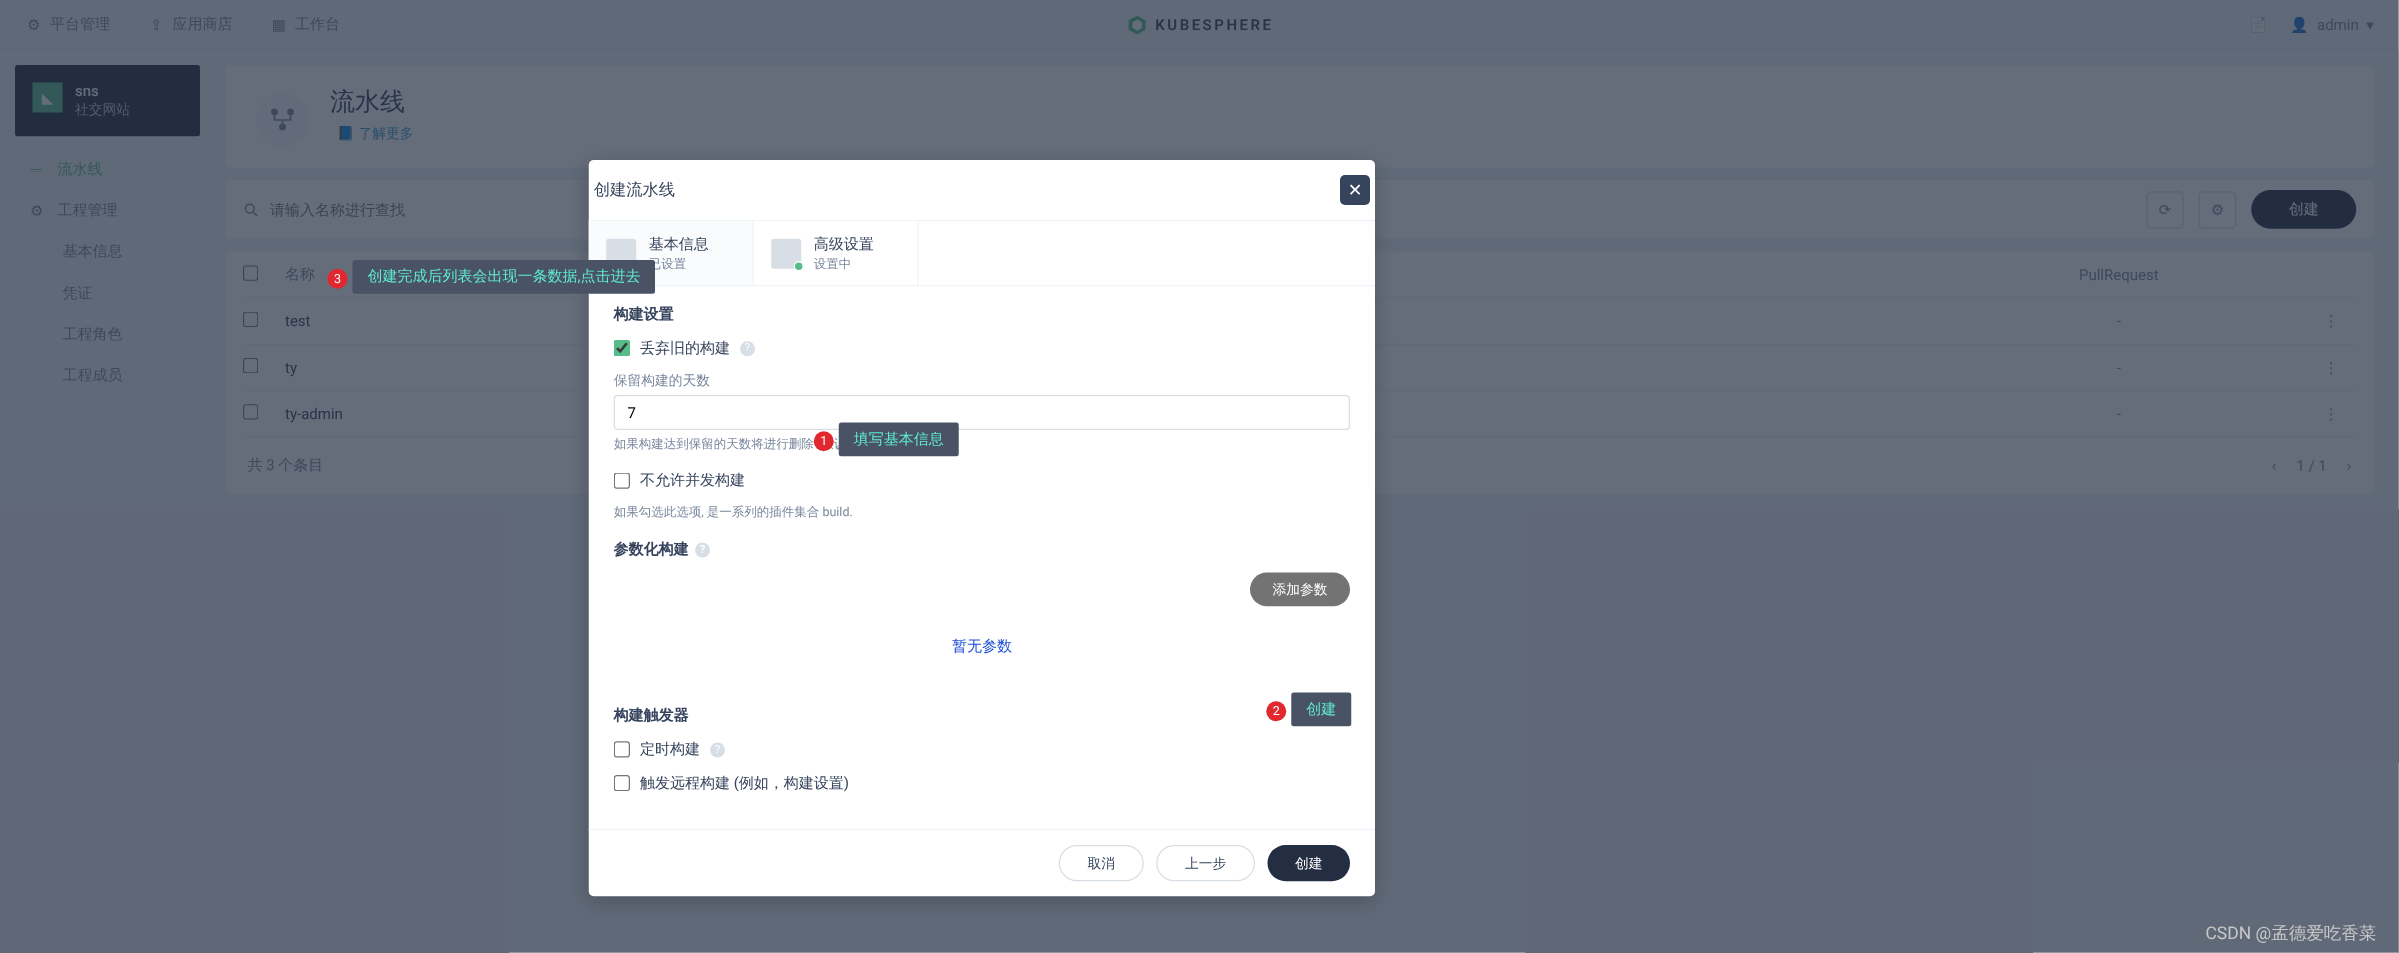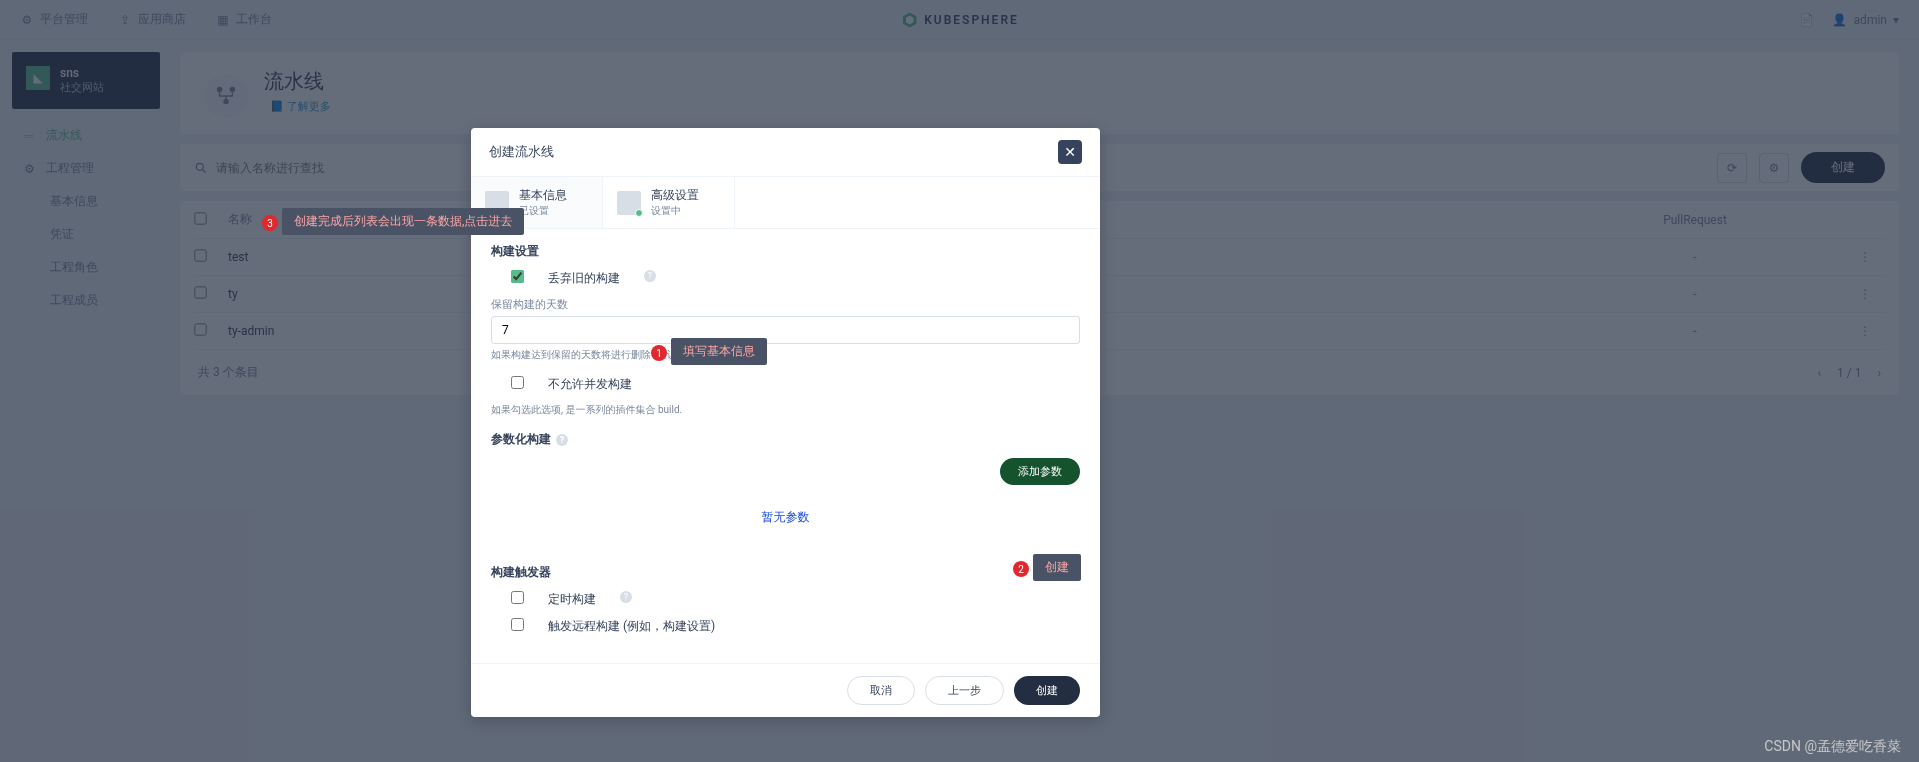--- a/index.html
+++ b/index.html
@@ -51,53 +51,53 @@
     .trow .chk input { transform: scale(0.95); }
     .trow .name-col { flex: 1; font-size: 12px; }
     .trow .pr-col { width: 300px; text-align: center; font-size: 12px; color: #79879c; }
     .trow .act-col { width: 40px; text-align: center; color: #79879c; cursor: pointer; }
     .paging { display: flex; justify-content: space-between; align-items: center; padding: 14px 4px; color: #79879c; font-size: 12px; }
     .paging .right { display: flex; gap: 16px; align-items: center; }
     
     
     .scrim { position: absolute; inset: 0; background: rgba(35,45,65,0.7); }
     .modal { position: absolute; top: 128px; left: 471px; width: 629px; background: #fff; border-radius: 4px; box-shadow: 0 4px 16px rgba(0,0,0,0.2); }
-    .modal-head { padding: 12px 18px; display: flex; justify-content: space-between; align-items: center; text-align: right; }
+    .modal-head { padding: 12px 4px; display: flex; justify-content: space-between; align-items: center; text-align: right; }
     .modal-head h3 { font-size: 13px; font-weight: 500; color: #36435c; }
     .close-btn { background: #36435c; color: #fff; width: 24px; height: 24px; border-radius: 4px; display: flex; align-items: center; justify-content: center; cursor: pointer; font-size: 14px; }
     .tabs { display: flex; border-top: 1px solid #eff4f9; border-bottom: 1px solid #eff4f9; }
     .tab { flex: 0 0 132px; padding: 10px 14px; display: flex; gap: 10px; align-items: center; border-right: 1px solid #eff4f9; cursor: pointer; }
     .tab.active { background: #fff; }
     .tab:not(.active) { background: #f9fbfd; }
     .tab .ico { width: 24px; height: 24px; background: #d8dee5; border-radius: 2px; position: relative; }
     .tab .ico .dot { position: absolute; bottom: -2px; right: -2px; width: 8px; height: 8px; border-radius: 50%; background: #55bc8a; border: 1px solid #fff; }
     .tab .txt .t1 { font-size: 12px; font-weight: 500; }
     .tab .txt .t2 { font-size: 10px; color: #79879c; }
     
     .modal-body { padding: 14px 20px; max-height: 440px; overflow: auto; font-size: 12px; }
     .section { margin-bottom: 14px; }
     .section h4 { font-size: 12px; font-weight: 700; margin-bottom: 10px; display: flex; align-items: center; gap: 5px; }
     .info-i { width: 12px; height: 12px; border-radius: 50%; background: #d8dee5; color: #fff; font-size: 9px; display: inline-flex; align-items: center; justify-content: center; }
-    .check-row { display: flex; align-items: flex-start; gap: 24px; margin-bottom: 10px; margin-left: 20px; }
+    .check-row { display: flex; align-items: center; gap: 8px; margin-bottom: 10px; }
     .check-row input[type=checkbox] { accent-color: #55bc8a; }
     .check-row.off input { accent-color: #d8dee5; }
     .fields2 { display: flex; gap: 24px; }
     .field { flex: 1; }
     .field label { font-size: 11px; color: #79879c; display: block; margin-bottom: 4px; }
     .field input { width: 100%; padding: 6px 10px; border: 1px solid #d8dee5; border-radius: 3px; font-size: 12px; }
     .hint { font-size: 10px; color: #79879c; margin-top: 4px; }
-    .add-param { background: #14532d; color: #fff; padding: 6px 18px; border-radius: 14px; margin-left: auto; display: block; border: none; cursor: pointer; font-size: 11px; }
+    .add-param { background: #737373; color: #fff; padding: 6px 18px; border-radius: 14px; margin-left: auto; display: block; border: none; cursor: pointer; font-size: 11px; }
     .empty { text-align: center; padding: 24px; color: #1d4ed8; font-size: 12px; }
     .modal-foot { border-top: 1px solid #eff4f9; padding: 12px 20px; display: flex; justify-content: flex-end; gap: 10px; }
     .btn-o { padding: 6px 22px; border-radius: 16px; border: 1px solid #d8dee5; background: #fff; cursor: pointer; font-size: 11px; color: #36435c; }
     .btn-p { padding: 6px 22px; border-radius: 16px; background: #242e42; color: #fff; border: none; cursor: pointer; font-size: 11px; }
     
     
     .badge-num { position: absolute; width: 16px; height: 16px; border-radius: 50%; background: #e0282e; color: #fff; font-size: 10px; display: flex; align-items: center; justify-content: center; z-index: 50; }
-    .tip-box { position: absolute; background: #4a5366; color: #fca5a5; padding: 5px 12px; border-radius: 2px; font-size: 12px; z-index: 50; }
+    .tip-box { position: absolute; background: #4a5366; color: #5eead4; padding: 5px 12px; border-radius: 2px; font-size: 12px; z-index: 50; }
     
     .watermark { position: absolute; right: 18px; bottom: 6px; color: #c8c8c8; font-size: 14px; z-index: 60; }
   </style>
 </head>
 <body>
 <div class="page">
 
 <div class="topbar">
   <div class="topbar-left">
     <div class="topbar-item">

